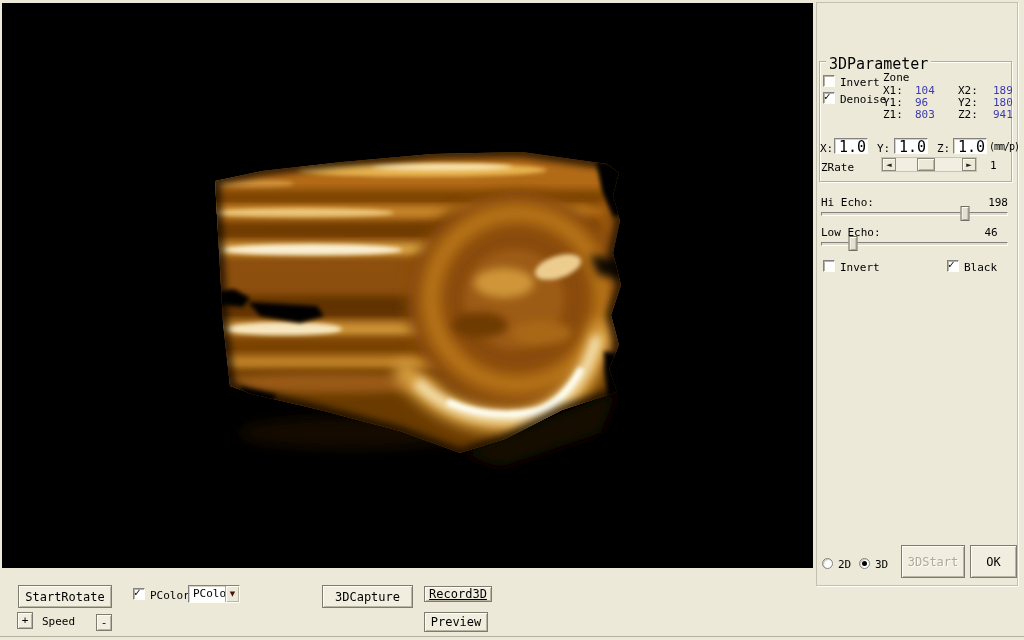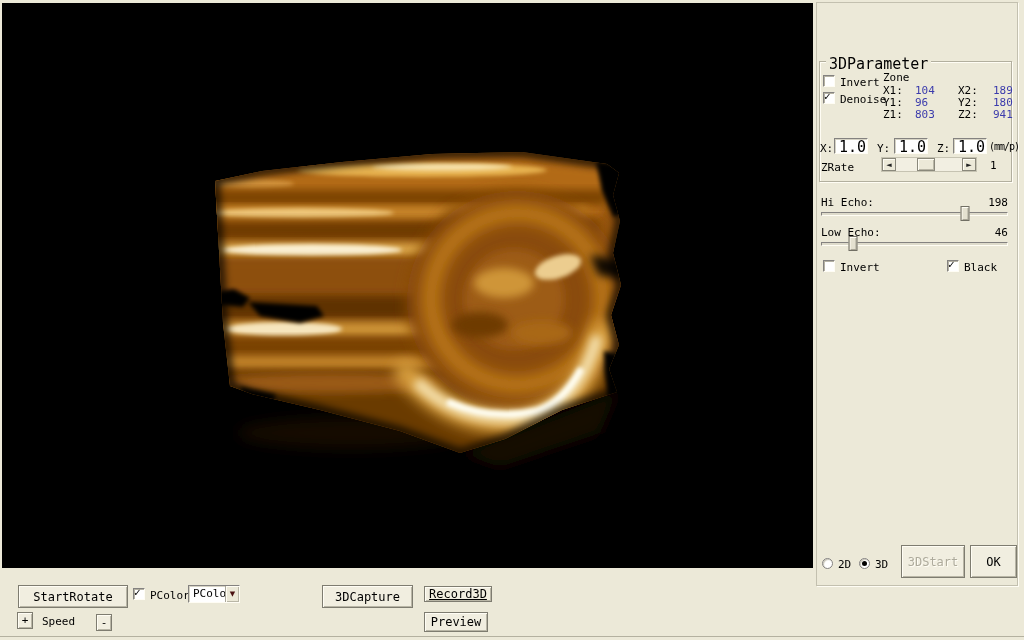--- a/index.html
+++ b/index.html
@@ -211,21 +211,21 @@
     <span class="lbl" style="left:177px; top:159px;">1</span>
 
     <span class="lbl" style="left:8px; top:196px;">Hi Echo:</span>
     <span class="lbl" style="left:161px; top:196px; width:34px; text-align:right;">198</span>
     <div class="slider" style="left:8px; top:205px; width:187px;">
       <span class="track"></span>
       <span class="thumb" style="left: 77%;"></span>
     </div>
 
     <span class="lbl" style="left:8px; top:226px;">Low Echo:</span>
-    <span class="lbl" style="left:161px; top:226px; width:34px; text-align:right;">46</span>
+    <span class="lbl" style="left:161px; top:226px; width:34px; text-align:center;">46</span>
     <div class="slider" style="left:8px; top:235px; width:187px;">
       <span class="track"></span>
       <span class="thumb" style="left: 17%;"></span>
     </div>
 
     <span class="checkbox" style="left:10px; top:260px;"></span>
     <span class="lbl" style="left:27px; top:261px;">Invert</span>
     <span class="checkbox checked" style="left:134px; top:260px;"></span>
     <span class="lbl" style="left:151px; top:261px;">Black</span>
 
@@ -233,21 +233,21 @@
     <span class="lbl" style="left:25px; top:558px;">2D</span>
     <span class="radio checked" style="left:46px; top:558px;"></span>
     <span class="lbl" style="left:62px; top:558px;">3D</span>
 
     <div class="btn disabled" style="left:88px; top:545px; width:64px; height:33px;">3DStart</div>
     <div class="btn" style="left:157px; top:545px; width:47px; height:33px;">OK</div>
   </div>
 
   <div class="bottom-panel">
 
-    <div class="btn" style="left:18px; top:17px; width:110px; height:23px;">StartRotate</div>
+    <div class="btn" style="left:18px; top:17px; width:94px; height:23px;">StartRotate</div>
 
     <div class="btn small" style="left:17px; top:44px; width:16px; height:17px;">+</div>
     <span class="lbl" style="left:42px; top:47px; position:absolute;">Speed</span>
     <div class="btn small" style="left:96px; top:46px; width:16px; height:17px;">-</div>
 
     <span class="checkbox checked" style="left:133px; top:20px;"></span>
     <span class="lbl" style="left:150px; top:21px; position:absolute;">PColor</span>
 
     <div class="combo" style="left:188px; top:17px; width:52px; height:18px;">
       <span class="combo-text">PColor</span>

